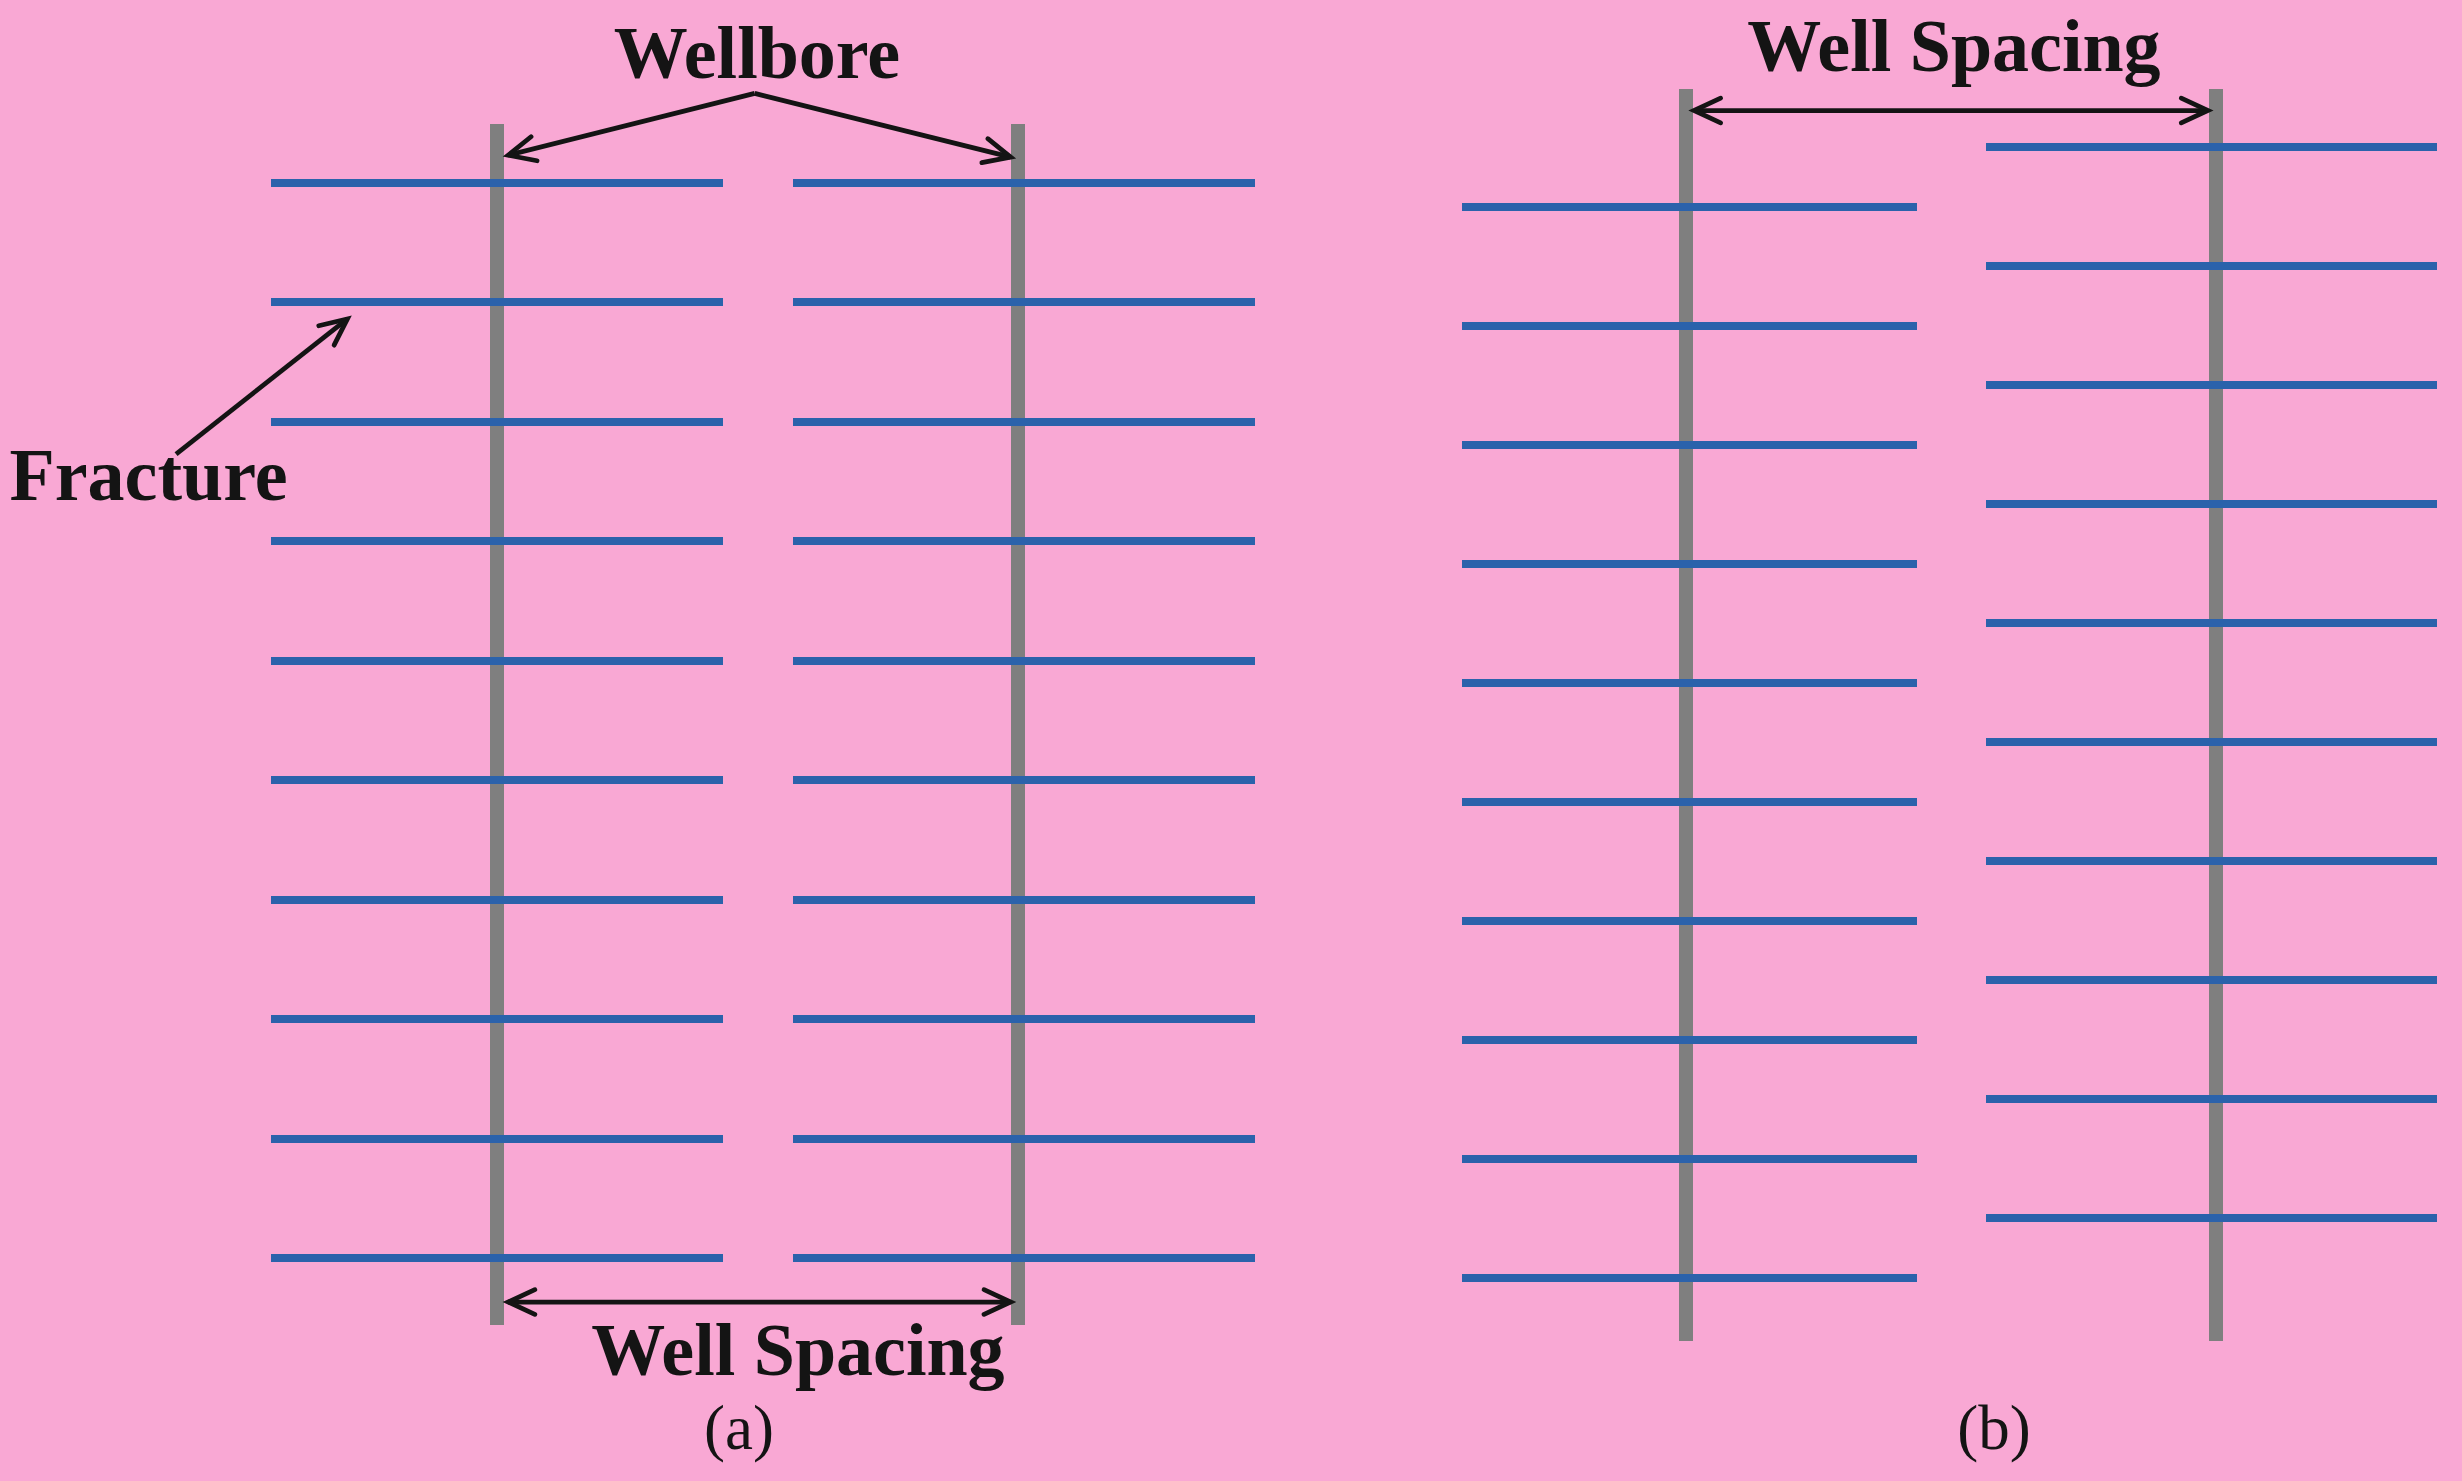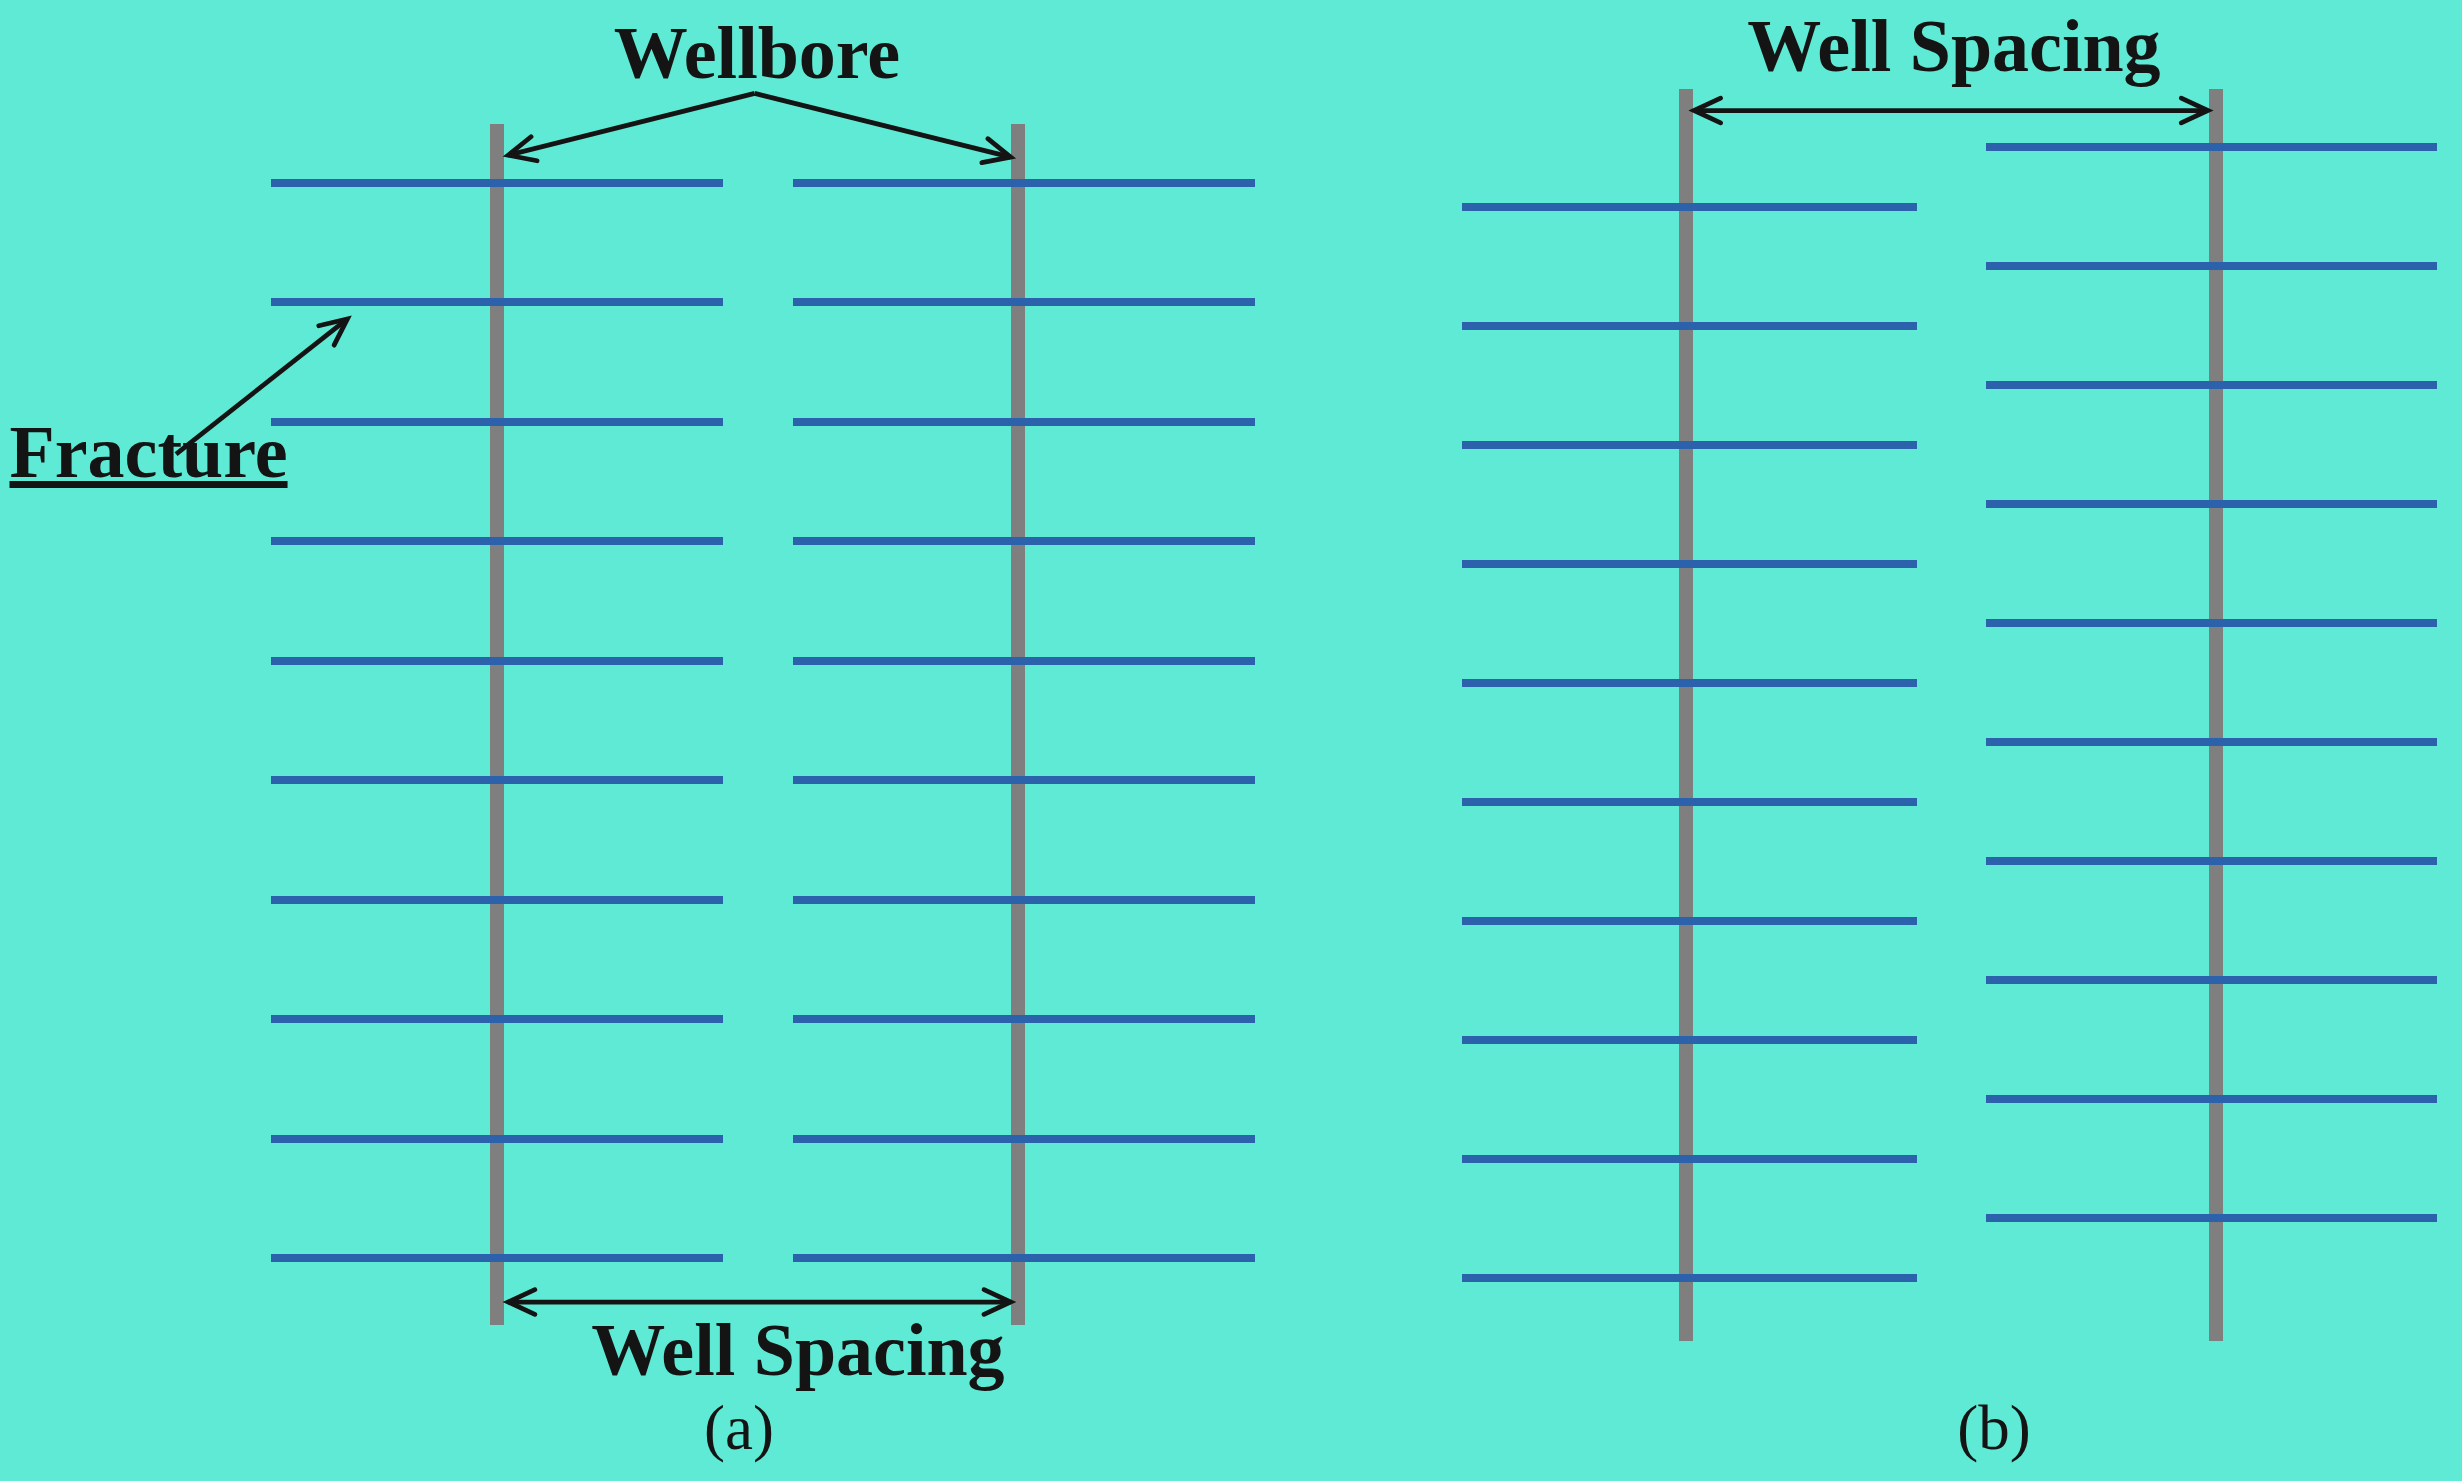--- a/index.html
+++ b/index.html
@@ -4,21 +4,21 @@
 <style>
   html, body {
     margin: 0; padding: 0;
     width: 2462px; height: 1482px;
     background: #ffffff;
     overflow: hidden;
   }
   #canvas {
     position: relative;
     width: 2462px; height: 1482px;
-    background: #5eead4;
+    background: #f9a8d4;
     font-family: "Liberation Serif", "DejaVu Serif", serif;
   }
   #geometry { position: absolute; left: 0; top: 0; width: 100%; height: 100%; }
   .wellbore {
     position: absolute;
     width: 14.3px;
   }
   .fracture {
     position: absolute;
     height: 7.6px;
@@ -35,21 +35,21 @@
     font-size: 74px;
     line-height: 1.05;
     white-space: nowrap;
   }
   .centered { transform: translateX(-50%); }
   .caption {
     font-weight: normal;
     font-size: 63px;
   }
   #lbl-wellbore   { left: 757px;  top: 15.2px;   }
-  #lbl-fracture   { left: 9.5px;   top: 414px; text-decoration: underline;  }
+  #lbl-fracture   { left: 9.5px;   top: 437px;  }
   #lbl-ws-a       { left: 798px;  top: 1312px; }
   #lbl-cap-a      { left: 739px;  top: 1395px; }
   #lbl-ws-b       { left: 1954px; top: 7.6px;    }
   #lbl-cap-b      { left: 1994px; top: 1395px; }
 </style>
 </head>
 <body style="background: rgb(255, 255, 255);">
 
 <div id="canvas">
 

